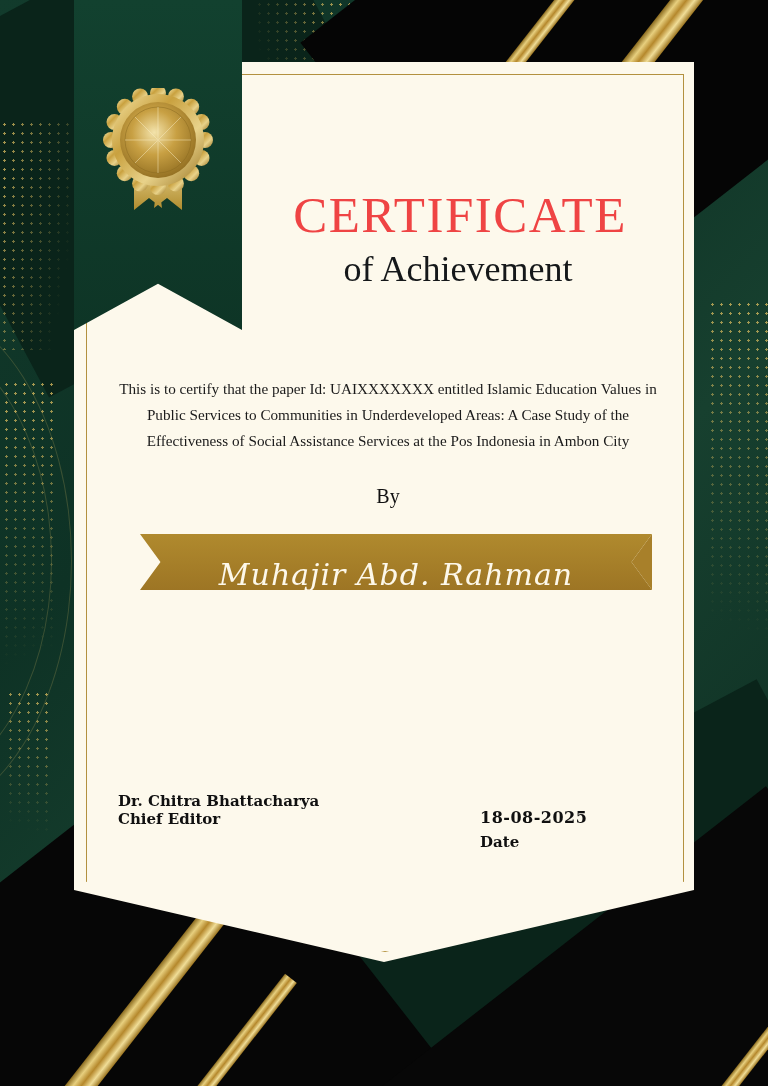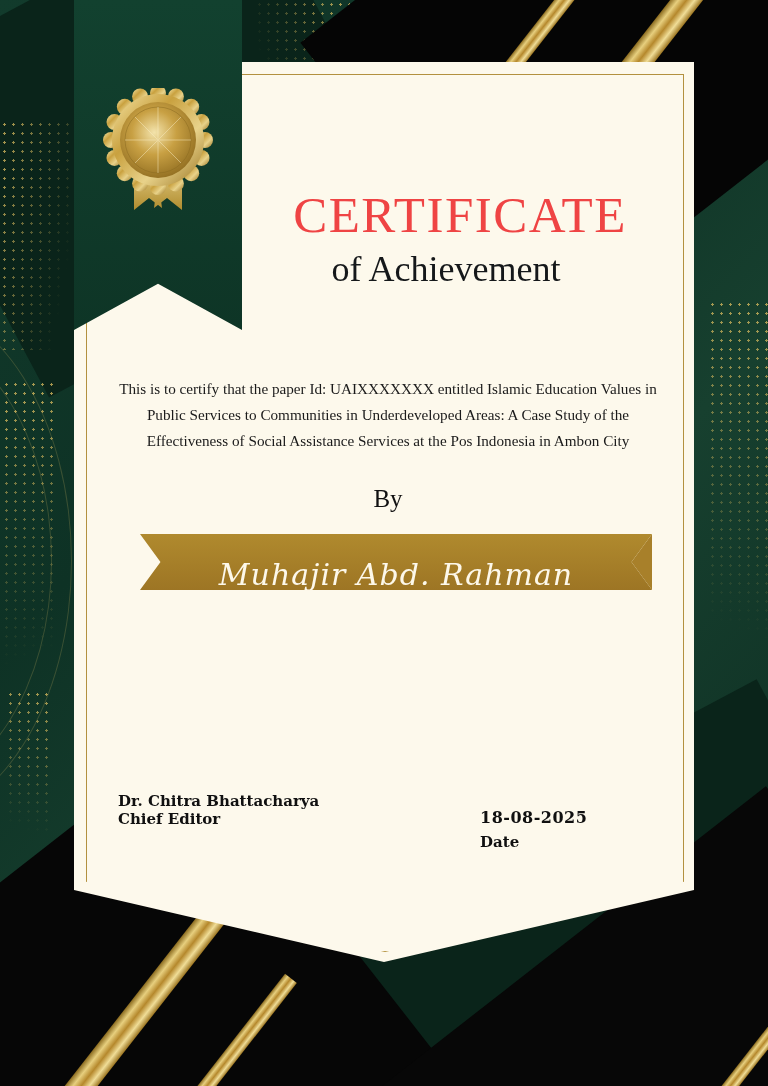--- a/index.html
+++ b/index.html
@@ -152,21 +152,21 @@
     top: 186px;
     width: 420px;
     text-align: center;
     color: #ef4444;
     font-size: 51px;
     letter-spacing: 1.5px;
     font-family: "Liberation Serif", serif;
   }
   .subtitle {
     position: absolute;
-    left: 236px;
+    left: 248px;
     top: 248px;
     width: 420px;
     text-align: center;
     color: #15181a;
     font-size: 36px;
     font-family: "Liberation Serif", serif;
   }
   .body-text {
     position: absolute;
     left: 110px;
@@ -178,21 +178,21 @@
     line-height: 26px;
     font-family: "Liberation Serif", serif;
   }
   .by-text {
     position: absolute;
     left: 110px;
     top: 485px;
     width: 556px;
     text-align: center;
     color: #111;
-    font-size: 25px;
+    font-size: 20px;
     font-family: "Liberation Serif", serif;
   }
 
   .name-banner {
     position: absolute;
     left: 140px;
     top: 534px;
     width: 512px;
     height: 56px;
     background: #a8802a;

